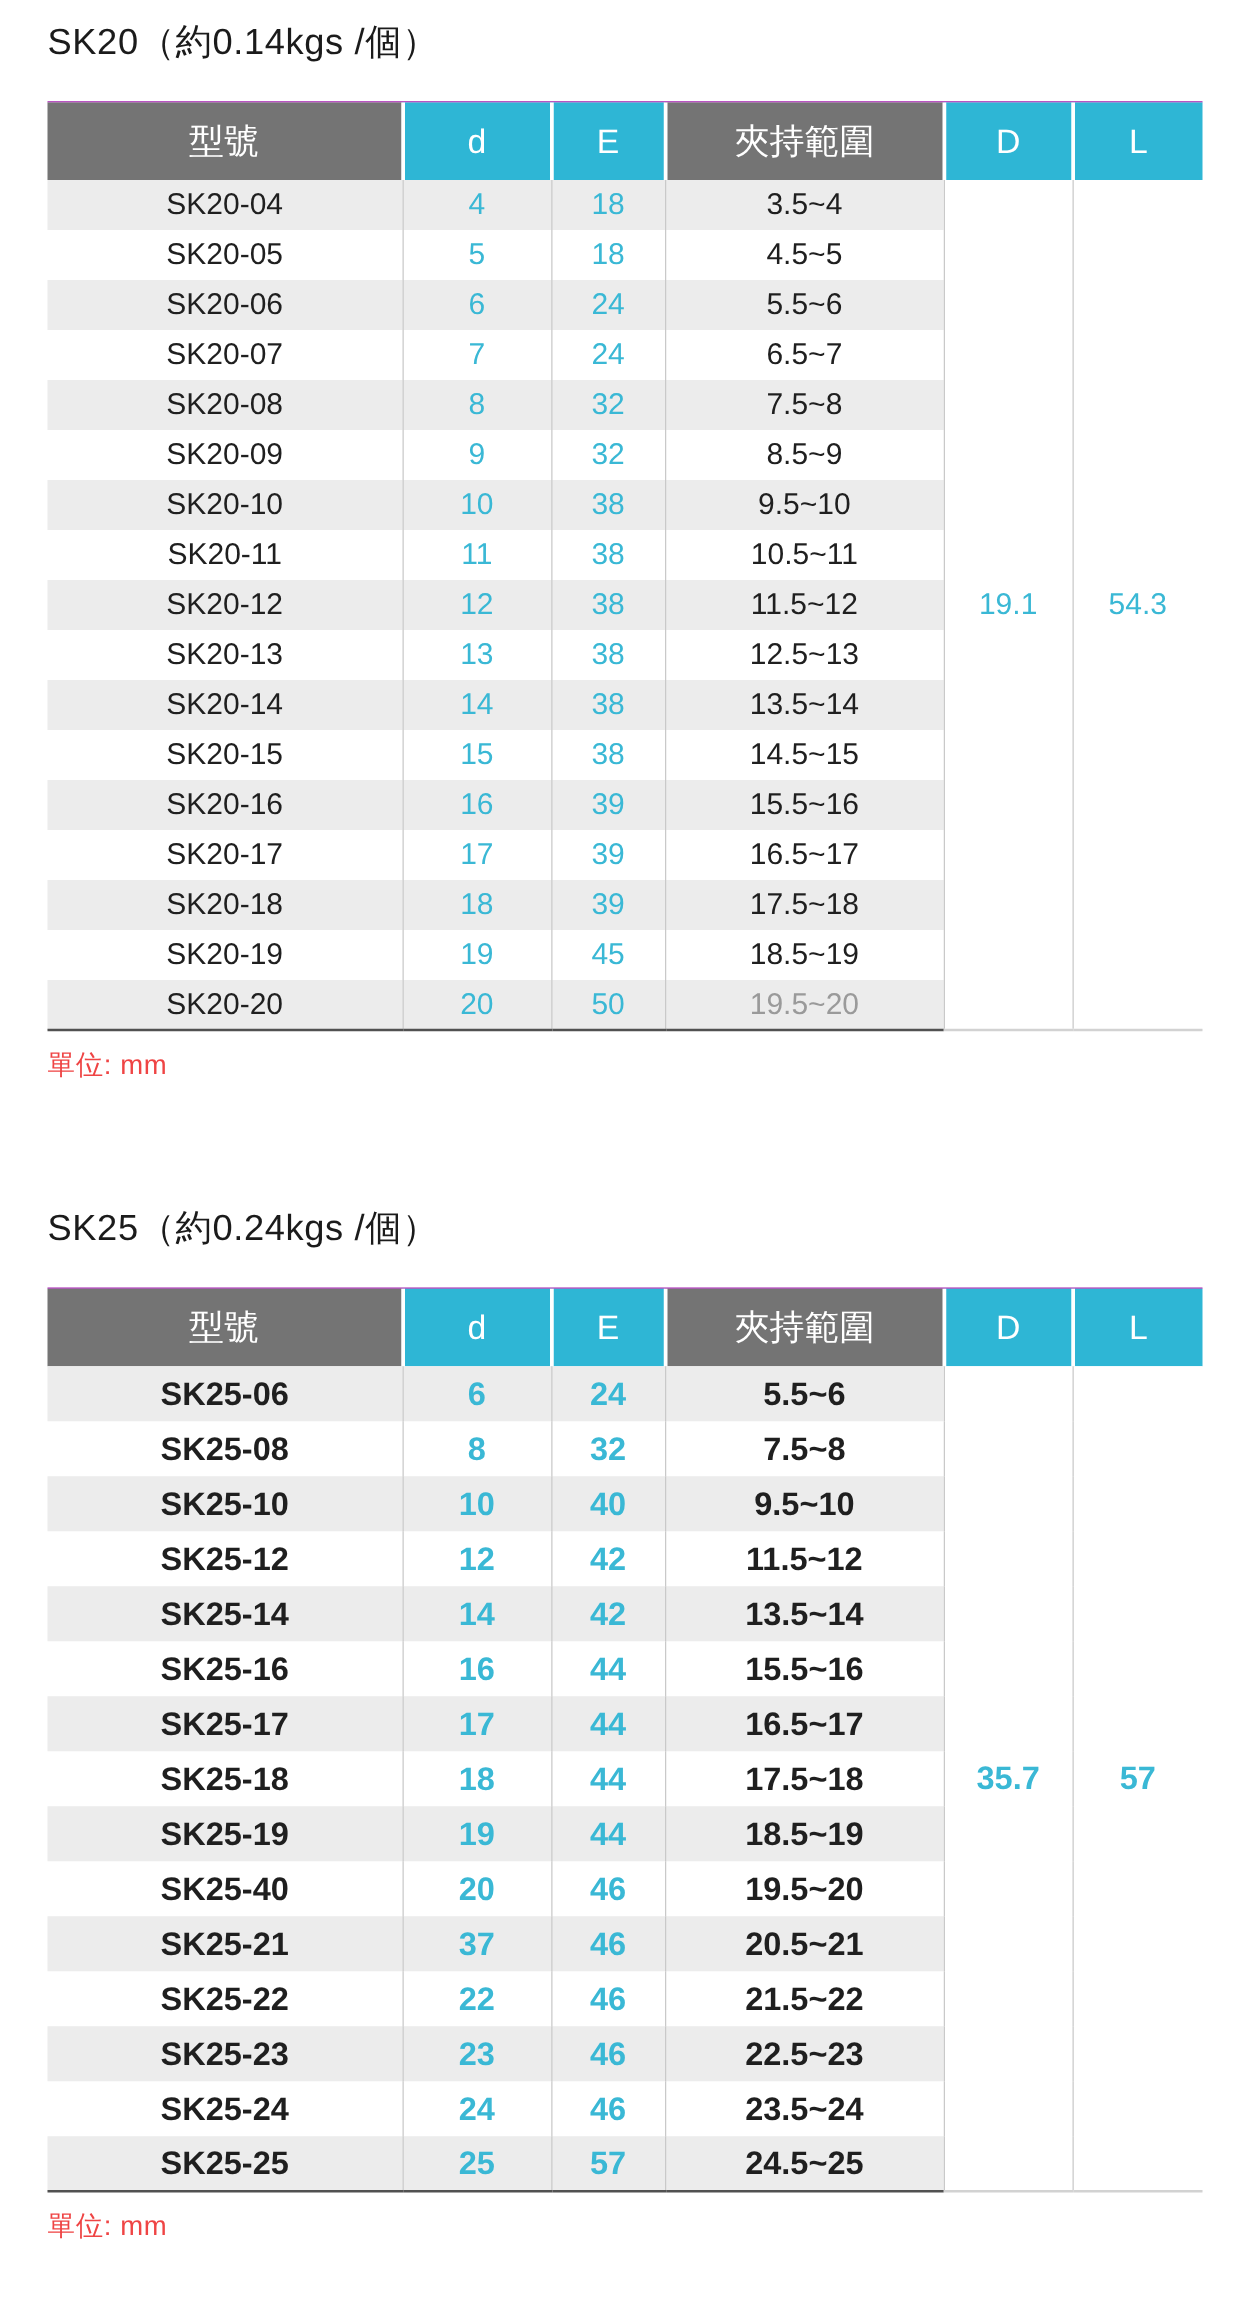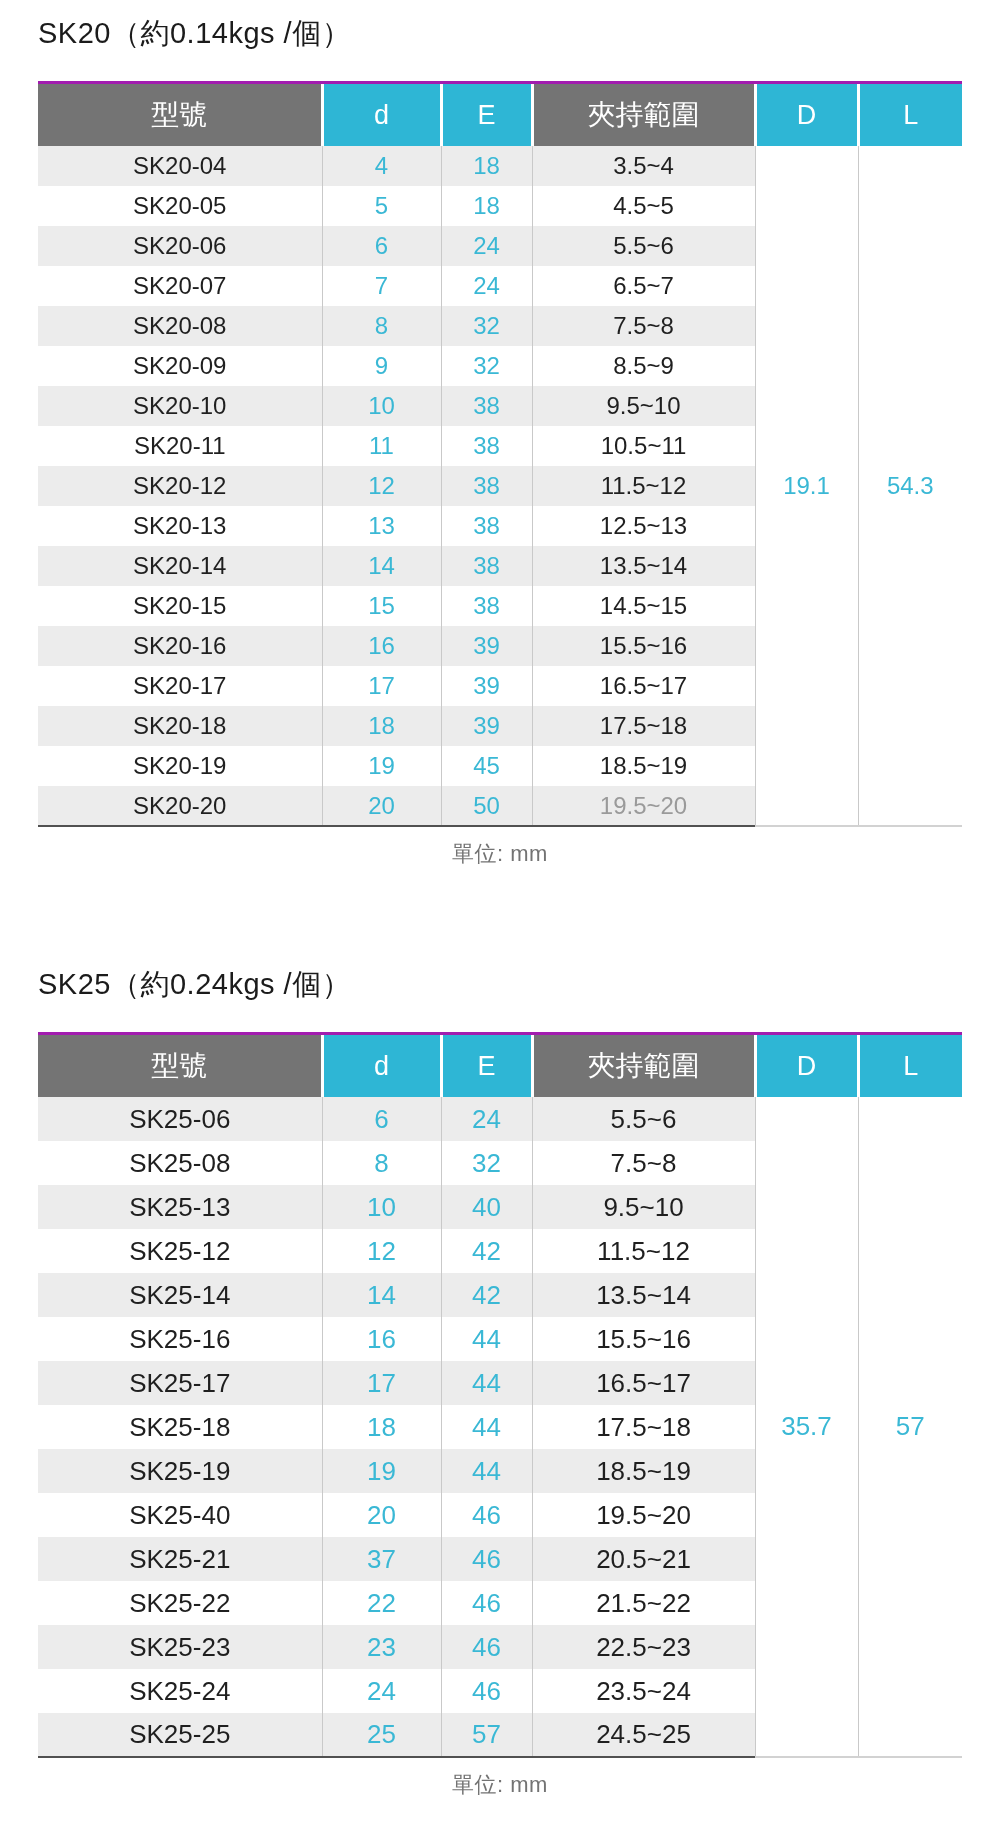--- a/index.html
+++ b/index.html
@@ -20,21 +20,21 @@
     font-size: 29px;
     font-weight: 400;
     color: #1b1b1b;
     margin: 0 0 27px 0;
     letter-spacing: 0.5px;
   }
   .section + .section { margin-top: 96px; }
 
   .tbl-wrap {
     width: 924px;
-    border-top: 3px solid #a21caf;
+    border-top: 1px solid #a21caf;
   }
   table.spec {
     width: 924px;
     border-collapse: collapse;
     table-layout: fixed;
   }
   table.spec th, table.spec td {
     text-align: center;
     vertical-align: middle;
     padding: 0;
@@ -49,37 +49,37 @@
   th.hdr-cyan { background: #2eb6d5; font-size: 27px; }
   table.spec thead th + th { border-left: 3px solid #ffffff; }
 
   
   table.spec tbody td { border-left: 1px solid #c9c9c9; }
   table.spec tbody td.c-model { border-left: none; }
   table.spec tbody tr:nth-child(odd) td { background: #ececec; }
   table.spec tbody tr td.merged { background: #ffffff; }
 
   .t0 tbody tr { height: 40px; padding-left: 44px; }
-  .t1 tbody tr { height: 44px; }
+  .t1 tbody tr { height: 44px; font-weight: bold; }
   .t0 tbody td { font-size: 24px; }
   .t1 tbody td { font-size: 26px; }
 
   td.c-model, td.c-range { color: #1f1f1f; }
   td.cyan-val { color: #3ab8d5; }
   td.muted { color: #9a9a9a; }
 
   
   table.spec tbody tr:last-child td { border-bottom: 2px solid #515151; }
   table.spec tbody td.merged { border-bottom: 2px solid #d2d2d2; margin-left: 40px; }
 
   .unit {
     width: 924px;
-    text-align: center;
+    text-align: left;
     font-size: 22px;
-    color: #737373;
+    color: #ef4444;
     margin-top: 12px;
     letter-spacing: 0.5px;
   }
 </style>
 </head>
 <body>
 
 <div class="page">
 
   <div class="section">
@@ -246,21 +246,21 @@
               <td class="merged cyan-val" rowspan="15">35.7</td>
               <td class="merged cyan-val" rowspan="15">57</td>
             </tr>
             <tr>
               <td class="c-model">SK25-08</td>
               <td class="cyan-val">8</td>
               <td class="cyan-val">32</td>
               <td class="c-range">7.5~8</td>
             </tr>
             <tr>
-              <td class="c-model">SK25-13</td>
+              <td class="c-model">SK25-10</td>
               <td class="cyan-val">10</td>
               <td class="cyan-val">40</td>
               <td class="c-range">9.5~10</td>
             </tr>
             <tr>
               <td class="c-model">SK25-12</td>
               <td class="cyan-val">12</td>
               <td class="cyan-val">42</td>
               <td class="c-range">11.5~12</td>
             </tr>

